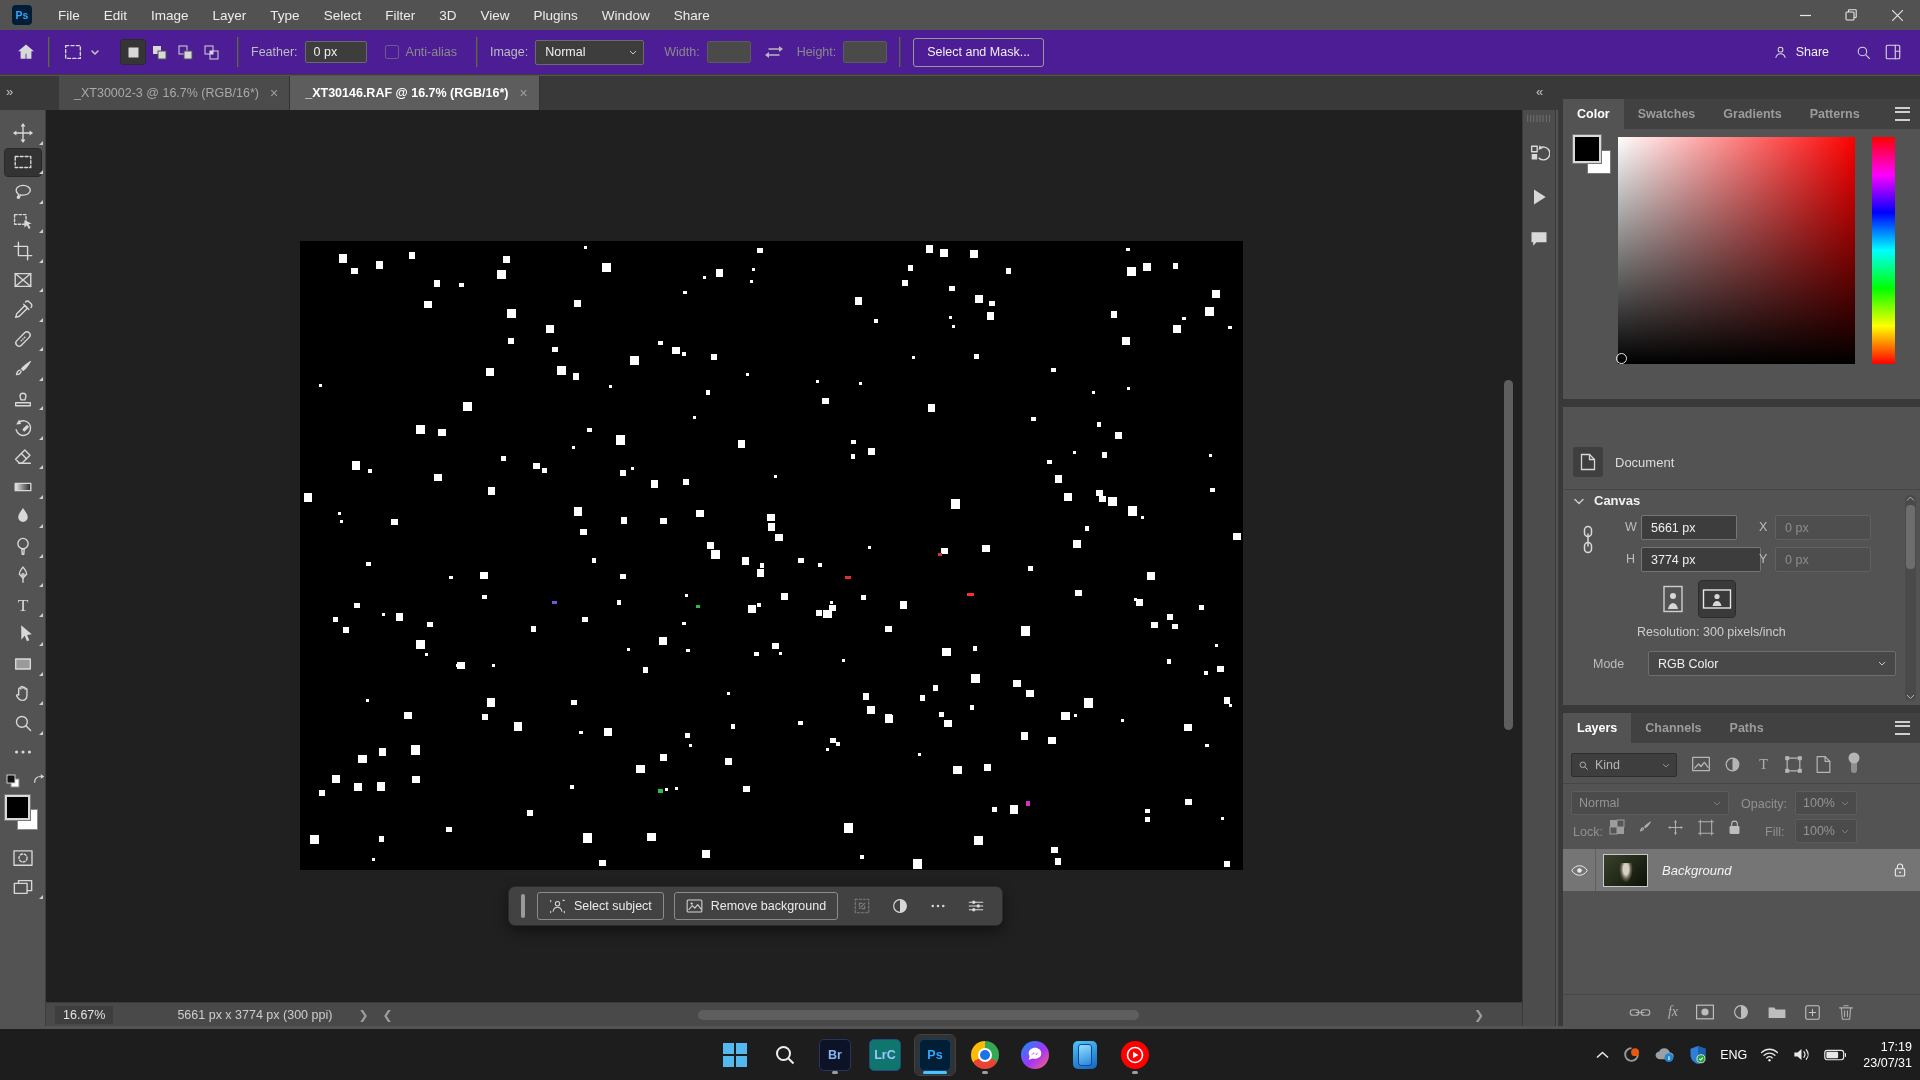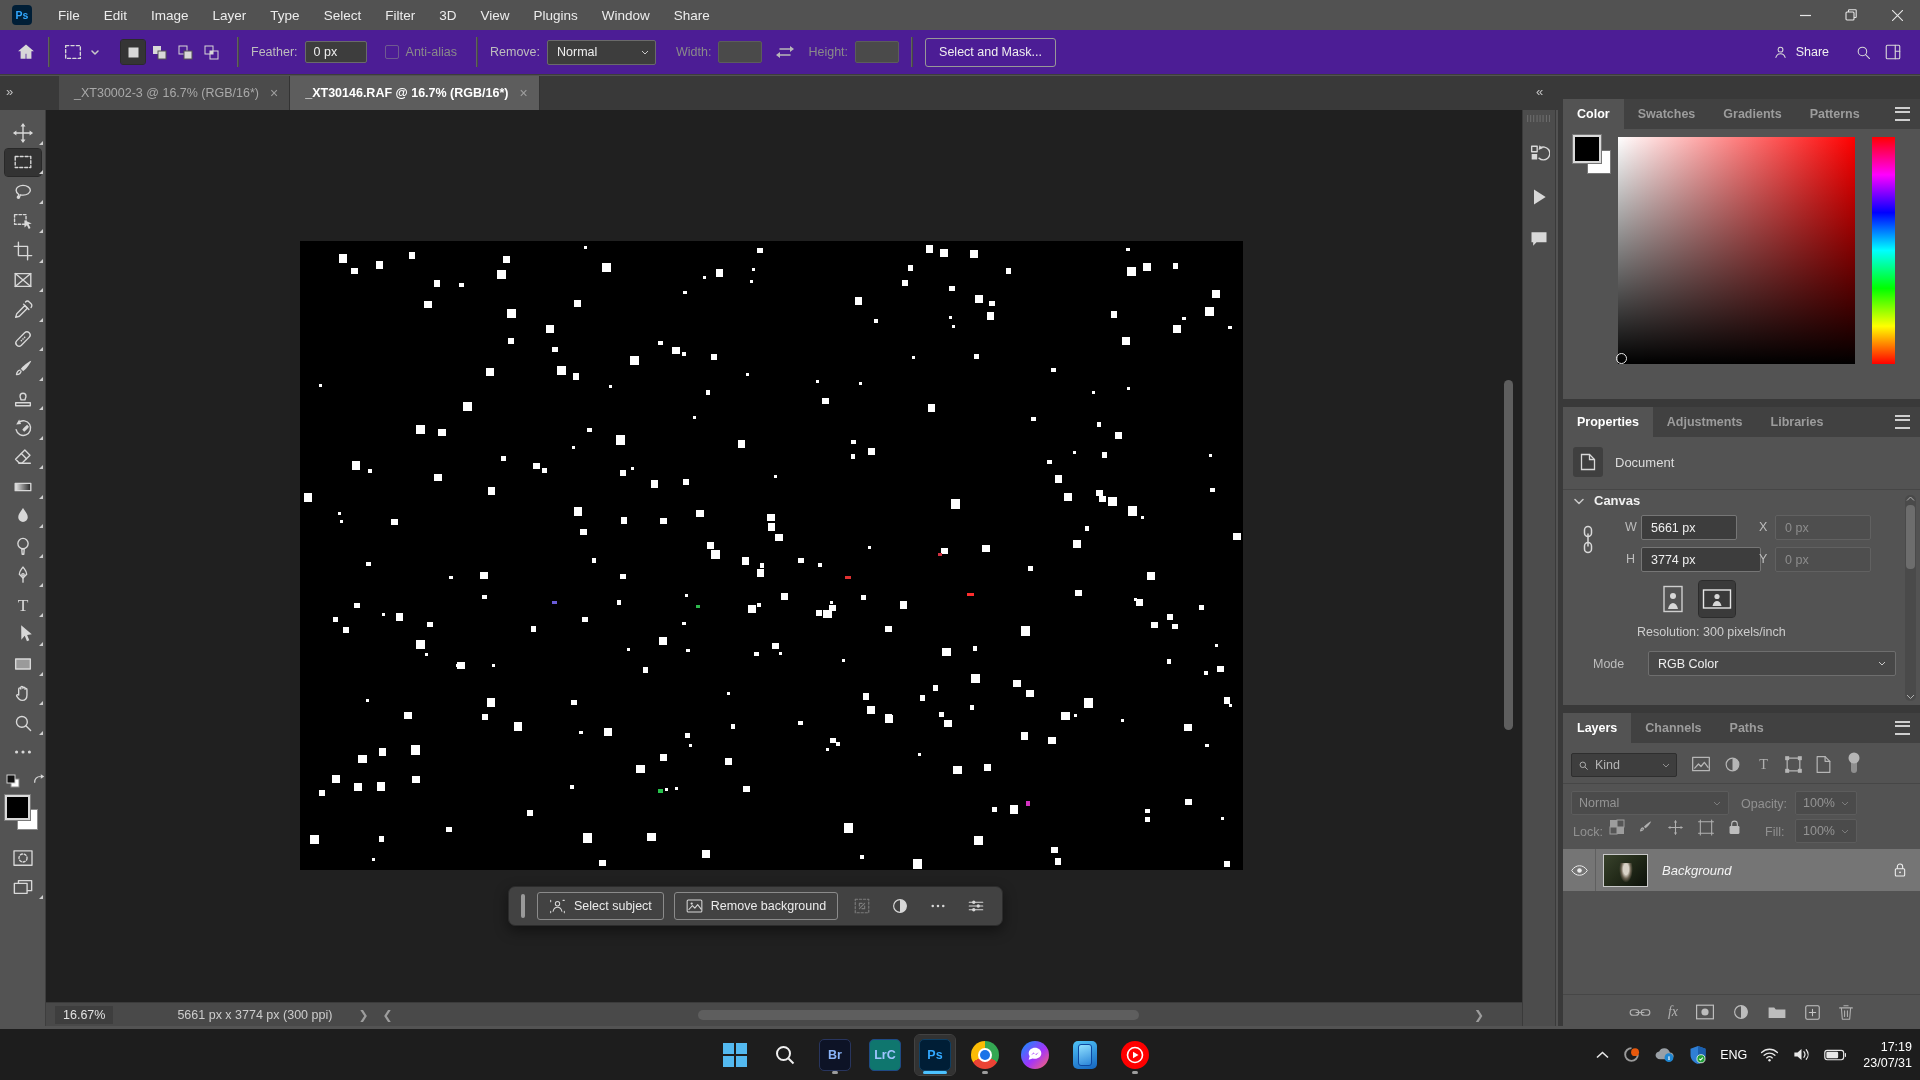--- a/index.html
+++ b/index.html
@@ -213,21 +213,21 @@
           <rect x="6" y="6" width="3" height="3" fill="#d8d8d8"></rect>
         </svg>
       </span>
     <span class="osep"></span>
     <span class="olabel">Feather:</span>
     <span class="field" style="width:62px">0 px</span>
     <span style="width:18px"></span>
     <span class="checkbox"></span>
     <span class="olabel dis">Anti-alias</span>
     <span class="osep"></span>
-    <span class="olabel">Remove:</span>
+    <span class="olabel">Image:</span>
     <span class="dropdown" style="width:92px;justify-content:space-between">
       <span>Normal</span>
       <svg class="chev" viewBox="0 0 8 5">
           <path d="M1 1l3 3 3-3" stroke="#c9c9c9" fill="none"></path>
         </svg>
     </span>
     <span style="width:20px"></span>
     <span class="olabel dis">Width:</span>
     <span class="field dis" style="width:44px"></span>
     <span class="ln" style="margin:0 14px">
@@ -891,28 +891,20 @@
         <div class="sww"></div>
         <div class="swb"></div>
       </div>
       <div class="gradbox">
         <div class="gradpick"></div>
       </div>
       <div class="huebar"></div>
     </section>
 
     <section class="panel" style="top:328px;height:298px">
-      <div class="phead" id="props-tabs">
-          <div class="ptab active">Properties</div>
-          <div class="ptab">Adjustments</div>
-          <div class="ptab">Libraries</div>
-          <div class="pmenu">
-            <div class="hamb"></div>
-          </div>
-        </div>
       <div class="abs" style="left:10px;top:40px;width:30px;height:30px;background:#3f3f3f;border-radius:3px;display:flex;align-items:center;justify-content:center">
         <svg width="16" height="18" viewBox="0 0 16 18" fill="none" stroke="#d8d8d8" stroke-width="1.3">
             <path d="M1.5 1.5h8l5 5v10h-13z"></path>
             <path d="M9.5 1.5v5h5"></path>
           </svg>
       </div>
       <span class="abs" style="left:52px;top:48px;font-size:13px;color:#dcdcdc">Document</span>
       <div class="divline" style="top:82px"></div>
       <span class="abs ln" style="left:11px;top:91px">
           <svg width="10" height="7" viewBox="0 0 10 7">

